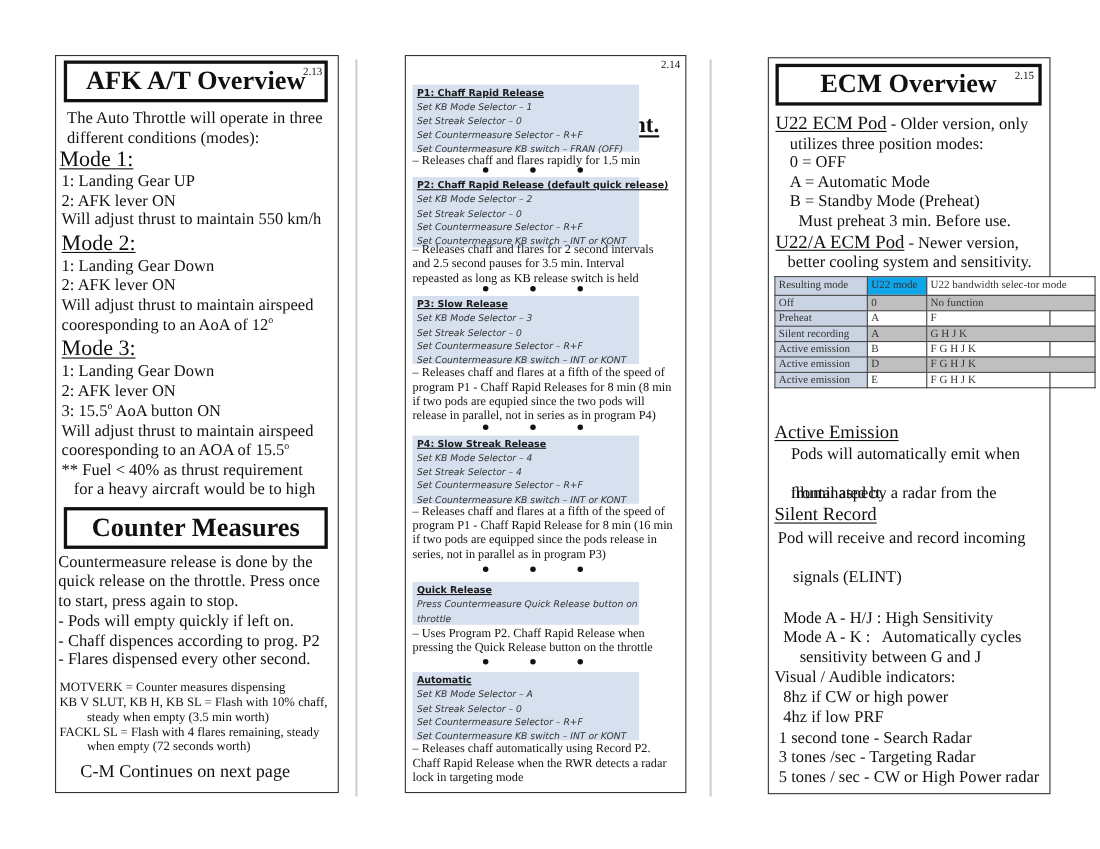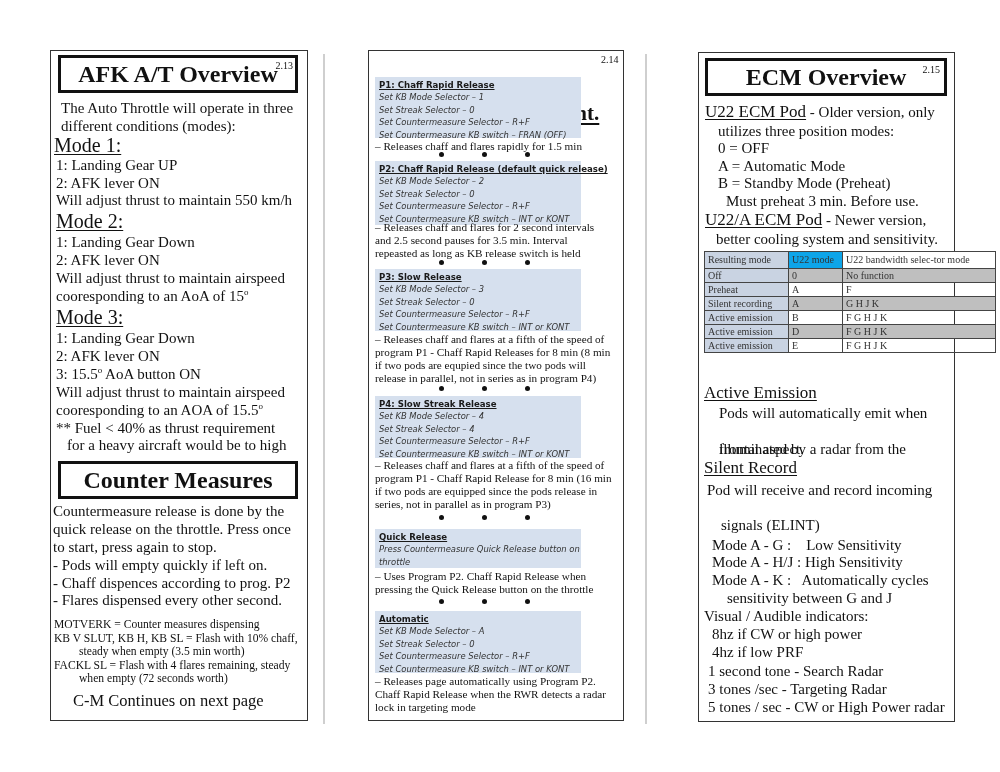--- a/index.html
+++ b/index.html
@@ -54,21 +54,21 @@
 
   <div class="h-mode" style="left:3px; top:83px;">Mode 1:</div>
   <div class="t" style="left:5px; top:106px;">1: Landing Gear UP</div>
   <div class="t" style="left:5px; top:124px;">2: AFK lever ON</div>
   <div class="t" style="left:5px; top:141px;">Will adjust thrust to maintain 550 km/h</div>
 
   <div class="h-mode" style="left:5px; top:159px;">Mode 2:</div>
   <div class="t" style="left:5px; top:183px;">1: Landing Gear Down</div>
   <div class="t" style="left:5px; top:201px;">2: AFK lever ON</div>
   <div class="t" style="left:5px; top:219px;">Will adjust thrust to maintain airspeed</div>
-  <div class="t" style="left:5px; top:237px;"><span>cooresponding to an AoA of 15</span><sup>o</sup></div>
+  <div class="t" style="left:5px; top:237px;"><span>cooresponding to an AoA of 12</span><sup>o</sup></div>
 
   <div class="h-mode" style="left:5px; top:255px;">Mode 3:</div>
   <div class="t" style="left:5px; top:279px;">1: Landing Gear Down</div>
   <div class="t" style="left:5px; top:297px;">2: AFK lever ON</div>
   <div class="t" style="left:5px; top:315px;"><span>3: 15.5</span><sup>o</sup><span> AoA button ON</span></div>
   <div class="t" style="left:5px; top:333px;">Will adjust thrust to maintain airspeed</div>
   <div class="t" style="left:5px; top:351px;text-align:center;"><span>cooresponding to an AOA of 15.5</span><sup>o</sup></div>
   <div class="t" style="left:5px; top:369px;">** Fuel &lt; 40% as thrust requirement</div>
   <div class="t" style="left:16px; top:386px;">for a heavy aircraft would be to high</div>
 
@@ -172,21 +172,21 @@
       <span class="dot" style="left:156px;"></span>
     </div>
 
   <div class="bluebox" style="top:560px; height:62px;">
     <div class="bt">Automatic</div>
     <div class="bl">Set KB Mode Selector – A</div>
     <div class="bl">Set Streak Selector – 0</div>
     <div class="bl">Set Countermeasure Selector – R+F</div>
     <div class="bl">Set Countermeasure KB switch – INT or KONT</div>
   </div>
-  <div class="desc" style="top:624px;">– Releases page automatically using Program P2.</div>
+  <div class="desc" style="top:624px;">– Releases chaff automatically using Record P2.</div>
   <div class="desc" style="top:637px;">Chaff Rapid Release when the RWR detects a radar</div>
   <div class="desc" style="top:650px;">lock in targeting mode</div>
 </div>
 
 <div class="panel" id="p3">
   <div class="titlebox" style="left:6px; top:5px; width:242px; height:38px;">
     <span style="font-size:24px; line-height:32px;">ECM Overview</span>
     <span class="pagenum" style="right:4px; top:3px;">2.15</span>
   </div>
 
@@ -242,21 +242,20 @@
 
   <div class="h-sec" style="left:5px; top:330px;">Active Emission</div>
   <div class="t" style="left:20px; top:352px;">Pods will automatically emit when</div>
   <div class="t" style="left:20px; top:388px;">illuminated by a radar from the</div>
   <div class="t" style="left:20px; top:388px;">frontal aspect.</div>
 
   <div class="h-sec" style="left:5px; top:405px;">Silent Record</div>
   <div class="t" style="left:8px; top:429px;">Pod will receive and record incoming</div>
   <div class="t" style="left:22px; top:464px;">signals (ELINT)</div>
 
-  <div class="t" style="left:13px; top:484px; white-space:pre;">Mode A - G :    Low Sensitivity</div>
   <div class="t" style="left:13px; top:501px; white-space:pre;">Mode A - H/J : High Sensitivity</div>
   <div class="t" style="left:13px; top:519px; white-space:pre;">Mode A - K :   Automatically cycles</div>
   <div class="t" style="left:28px; top:537px;">sensitivity between G and J</div>
 
   <div class="t" style="left:5px; top:555px;">Visual / Audible indicators:</div>
   <div class="t" style="left:13px; top:573px;">8hz if CW or high power</div>
   <div class="t" style="left:13px; top:591px;">4hz if low PRF</div>
   <div class="t" style="left:9px; top:610px;">1 second tone - Search Radar</div>
   <div class="t" style="left:9px; top:628px;">3 tones /sec - Targeting Radar</div>
   <div class="t" style="left:9px; top:646px;">5 tones / sec - CW or High Power radar</div>

